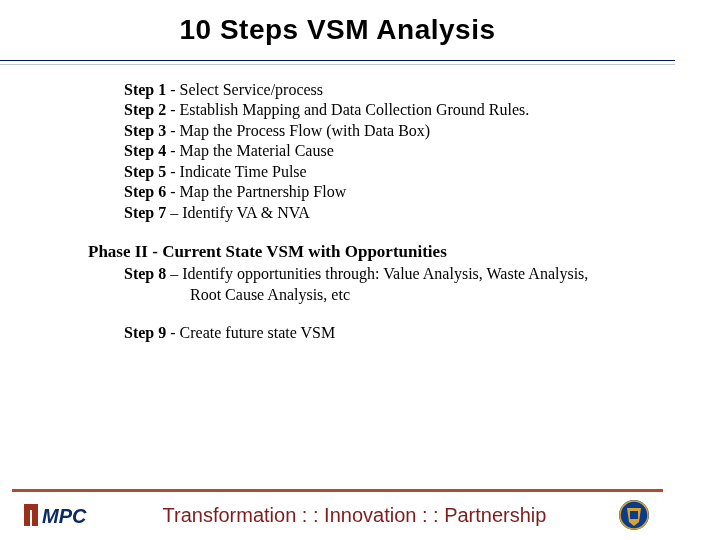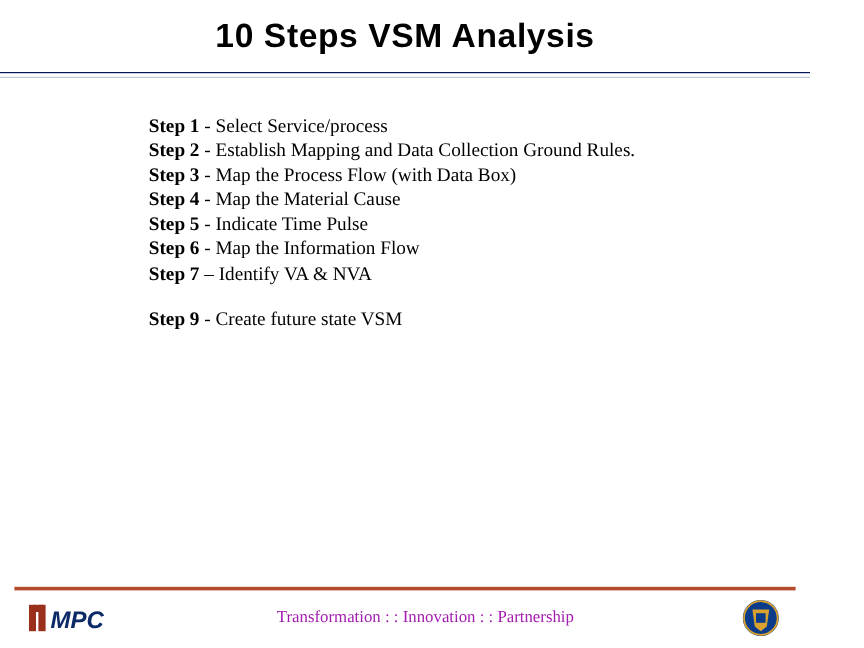--- a/index.html
+++ b/index.html
@@ -4,29 +4,29 @@
 <style>
   * { box-sizing: border-box; margin: 0; padding: 0; }
   html, body { width: 720px; height: 540px; font-family: Georgia, "Times New Roman", serif; background: #fff; color: #000; }
   .slide { width: 675px; height: 540px; position: relative; }
   .title-block { padding: 14px 0 6px; text-align: center; }
   .title { font-family: Arial, Helvetica, sans-serif; font-size: 28px; font-weight: bold; letter-spacing: .5px; }
   .hr-thin { border: none; border-top: 1.5px solid #00155d; margin: 8px 0 0; }
   .hr-mid { border: none; border-top: 1px solid #bfc6d4; margin: 3px 0 0; }
   .content { padding: 14px 56px 0 88px; font-size: 16px; line-height: 1.28; }
   .phase-title { font-weight: bold; font-family: Georgia, serif; font-size: 17px; }
-  .steps { padding-left: 36px; margin-top: 17px; }
+  .steps { padding-left: 36px; margin-top: 1px; }
   .step-line { margin: 0; }
   .step-label { font-weight: bold; }
   .step-line.wrap { padding-left: 66px; text-indent: -66px; }
   .phase-block { margin-bottom: 18px; }
   .footer-wrap { position: absolute; bottom: 0; left: 0; right: 0; }
   .footer-accent { height: 3px; background: #b44a2e; margin: 0 12px; }
   .footer { display: flex; align-items: center; justify-content: flex-end; padding: 6px 24px 8px; }
-  .footer-center { flex: 1; text-align: center; font-family: Liberation Serif, serif; font-size: 14px; color: #a21caf; }
+  .footer-center { flex: 1; text-align: center; font-family: Liberation Sans, sans-serif; font-size: 20px; color: #7f1d1d; }
   .logo-mpc { width: 68px; height: 28px; }
   .logo-shield { width: 34px; height: 34px; }
 </style>
 </head>
 <body>
 
 <div class="slide">
 
   <div class="title-block">
     <div class="title">10 Steps VSM Analysis</div>
@@ -36,25 +36,31 @@
 
   <div class="content">
 
     <div class="phase-block">
       <div class="steps">
         <div class="step-line"><span class="step-label">Step 1</span><span> - </span><span>Select Service/process</span></div>
         <div class="step-line"><span class="step-label">Step 2</span><span> - </span><span>Establish Mapping and Data Collection Ground Rules.</span></div>
         <div class="step-line"><span class="step-label">Step 3</span><span> - </span><span>Map the Process Flow (with Data Box)</span></div>
         <div class="step-line"><span class="step-label">Step 4</span><span> - </span><span>Map the Material Cause</span></div>
         <div class="step-line"><span class="step-label">Step 5</span><span> - </span><span>Indicate Time Pulse</span></div>
-        <div class="step-line"><span class="step-label">Step 6</span><span> - </span><span>Map the Information Flow</span></div>
+        <div class="step-line"><span class="step-label">Step 6</span><span> - </span><span>Map the Partnership Flow</span></div>
         <div class="step-line"><span class="step-label">Step 7</span><span> – </span><span>Identify VA &amp; NVA</span></div>
       </div>
     </div>
 
+    <div class="phase-block">
+      <div class="phase-title">Phase II - Current State VSM with Opportunities</div>
+      <div class="steps">
+        <div class="step-line wrap"><span class="step-label">Step 8</span><span> – </span><span>Identify opportunities through: Value Analysis, Waste Analysis, Root Cause Analysis, etc</span></div>
+      </div>
+    </div>
 
     <div class="phase-block">
       <div class="steps">
         <div class="step-line"><span class="step-label">Step 9</span><span> - </span><span>Create future state VSM</span></div>
       </div>
     </div>
 
   </div>
 
   <div class="footer-wrap">

